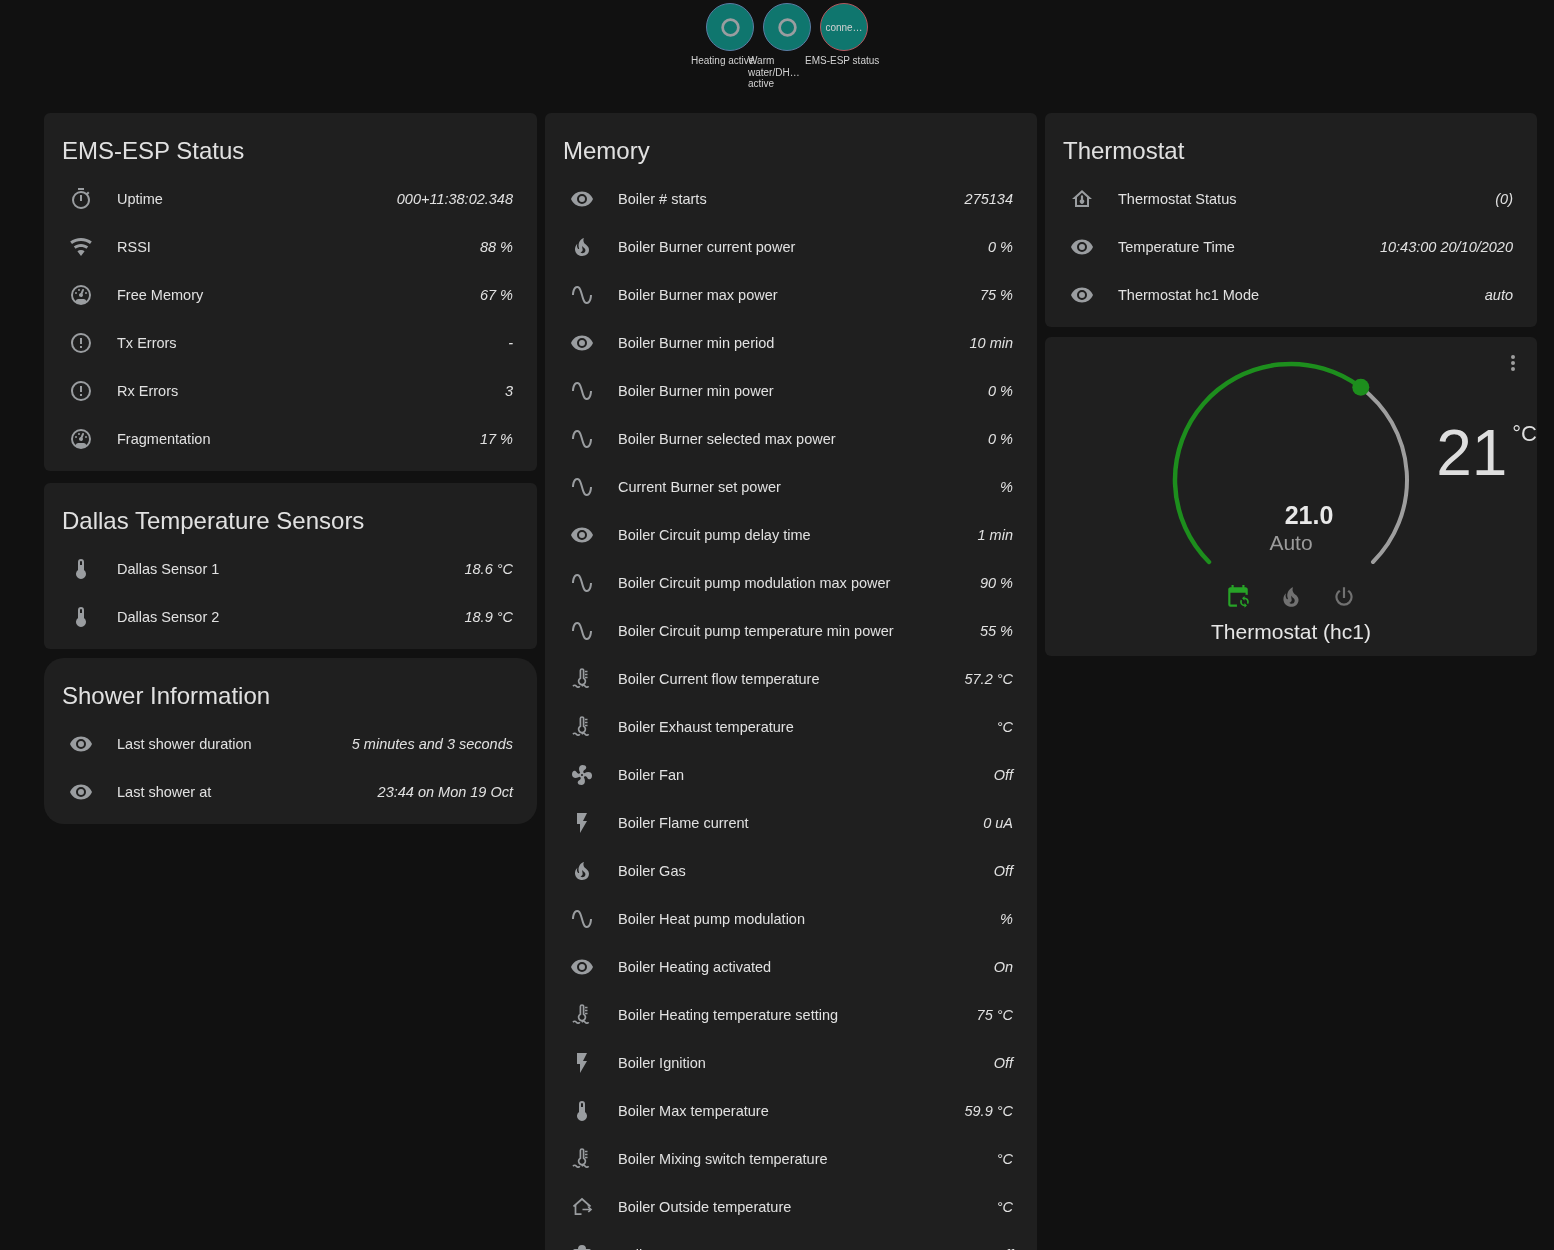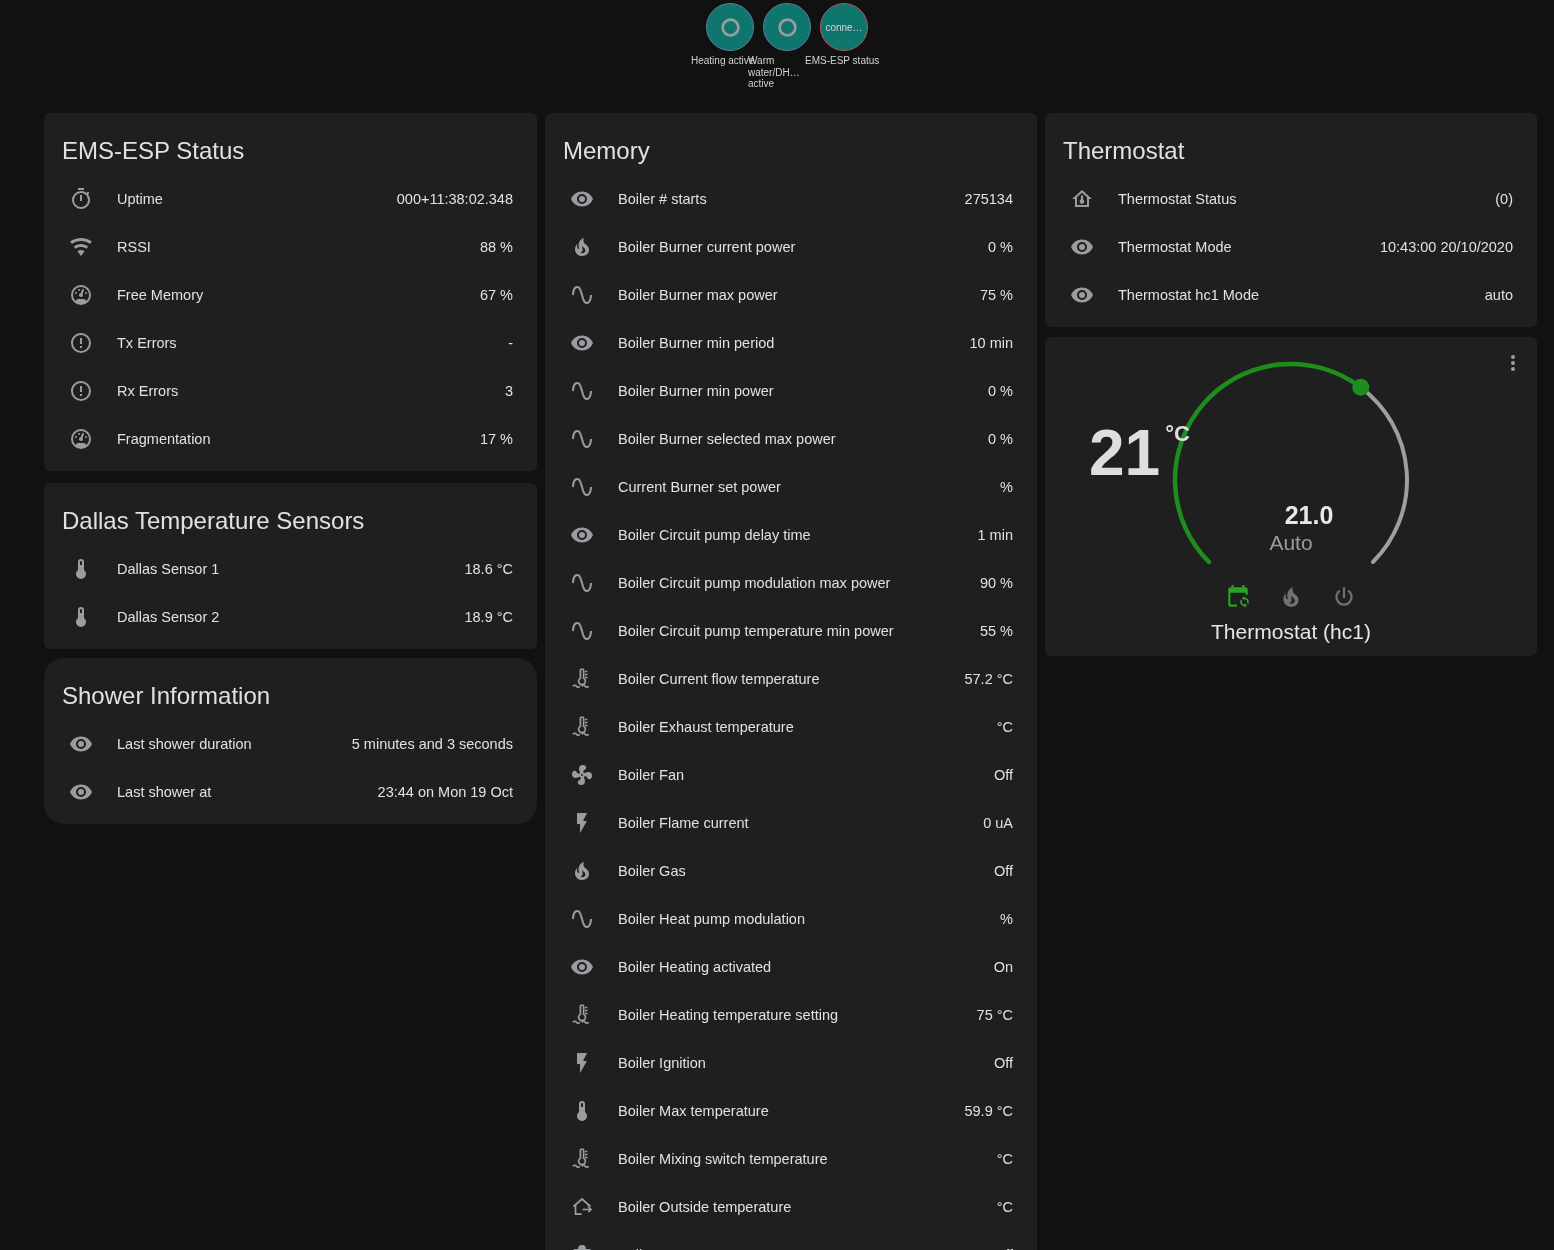--- a/index.html
+++ b/index.html
@@ -31,33 +31,33 @@
   
   .card{position:absolute;background:var(--card-bg);border-radius:6px;}
   .card-title{
     margin:0;padding:22px 24px 8px 18px;font-size:24px;font-weight:400;
     line-height:32px;color:var(--text-primary);
   }
   .rows{padding-bottom:8px;}
   .row{display:flex;align-items:center;height:48px;padding:0 24px 0 25px;cursor:pointer;}
   .row-icon{width:24px;height:24px;color:var(--icon-gray);margin-right:24px;flex:none;}
   .row-label{flex:1;font-size:14.5px;white-space:nowrap;overflow:hidden;}
-  .row-value{font-size:14.5px;margin-left:8px;white-space:nowrap;text-align:left;}
+  .row-value{font-size:14.5px;margin-left:8px;white-space:nowrap;text-align:left;font-style:italic;}
   #card-ems{left:44px;top:113px;width:493px;}
   #card-dallas{left:44px;top:483px;width:493px;}
   #card-shower{left:44px;top:658px;width:493px;border-radius:20px;}
   #card-boiler{left:545px;top:113px;width:492px;}
   #card-thermo{left:1045px;top:113px;width:492px;}
   
   #card-dial{left:1045px;top:337px;width:492px;height:319px;overflow:hidden;}
   .kebab{position:absolute;top:14px;right:12px;width:24px;height:24px;color:#9e9e9e;cursor:pointer;}
   .dial{position:absolute;left:110px;top:7px;cursor:pointer;}
   .temp-big{
-    position:absolute;top:84px;left:0;width:100%;text-align:left;
-    font-size:64px;line-height:1;color:#dedede;font-weight:700;cursor:default;padding-left:44px;
+    position:absolute;top:84px;left:0;width:100%;text-align:right;
+    font-size:64px;line-height:1;color:#dedede;font-weight:400;cursor:default;padding-left:44px;
   }
   .temp-unit{font-size:22px;vertical-align:top;position:relative;top:2px;margin-left:5px;color:#dedede;}
   .setpoint{position:absolute;top:164px;left:0;width:100%;text-align:center;font-size:25px;font-weight:700;color:#e8e8e8;padding-left:36px;}
   .mode-label{position:absolute;top:194px;left:0;width:100%;text-align:center;font-size:21px;color:var(--text-secondary);}
   .modes{position:absolute;top:247px;left:0;width:100%;display:flex;justify-content:center;gap:27px;}
   .mode-btn{width:26px;height:26px;cursor:pointer;}
   .mode-color{display:block;width:26px;height:26px;}
   .mode-color svg{width:26px;height:26px;}
   .dial-name{position:absolute;top:283px;left:0;width:100%;text-align:center;font-size:21px;color:#e6e6e6;}
 </style>
@@ -424,21 +424,21 @@
         <svg class="row-icon" viewBox="0 0 24 24">
           <use href="#i-home-thermometer"></use>
         </svg>
         <span class="row-label">Thermostat Status</span>
         <span class="row-value">(0)</span>
       </div>
       <div class="row">
         <svg class="row-icon" viewBox="0 0 24 24">
           <use href="#i-eye"></use>
         </svg>
-        <span class="row-label">Thermostat Mode</span>
+        <span class="row-label">Temperature Time</span>
         <span class="row-value">10:43:00 20/10/2020</span>
       </div>
       <div class="row">
         <svg class="row-icon" viewBox="0 0 24 24">
           <use href="#i-eye"></use>
         </svg>
         <span class="row-label">Thermostat hc1 Mode</span>
         <span class="row-value">auto</span>
       </div>
     </div>

